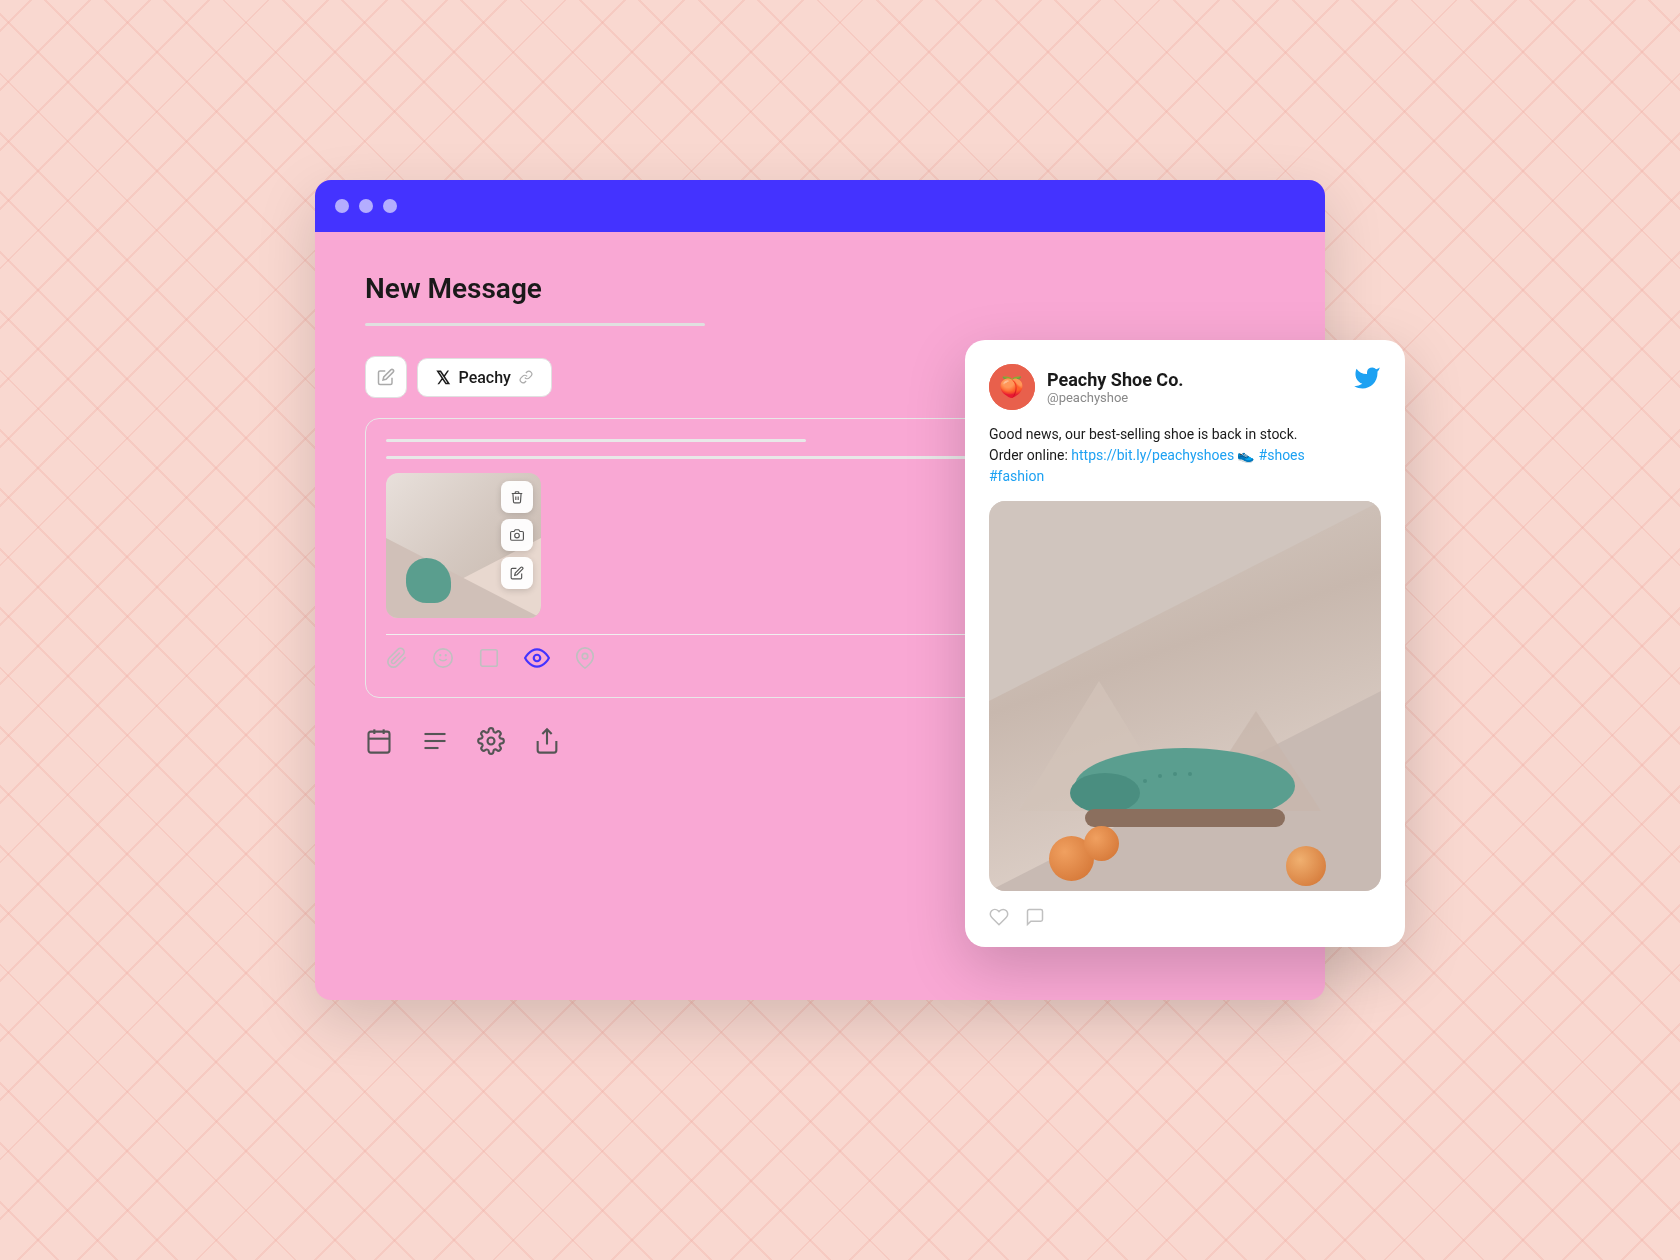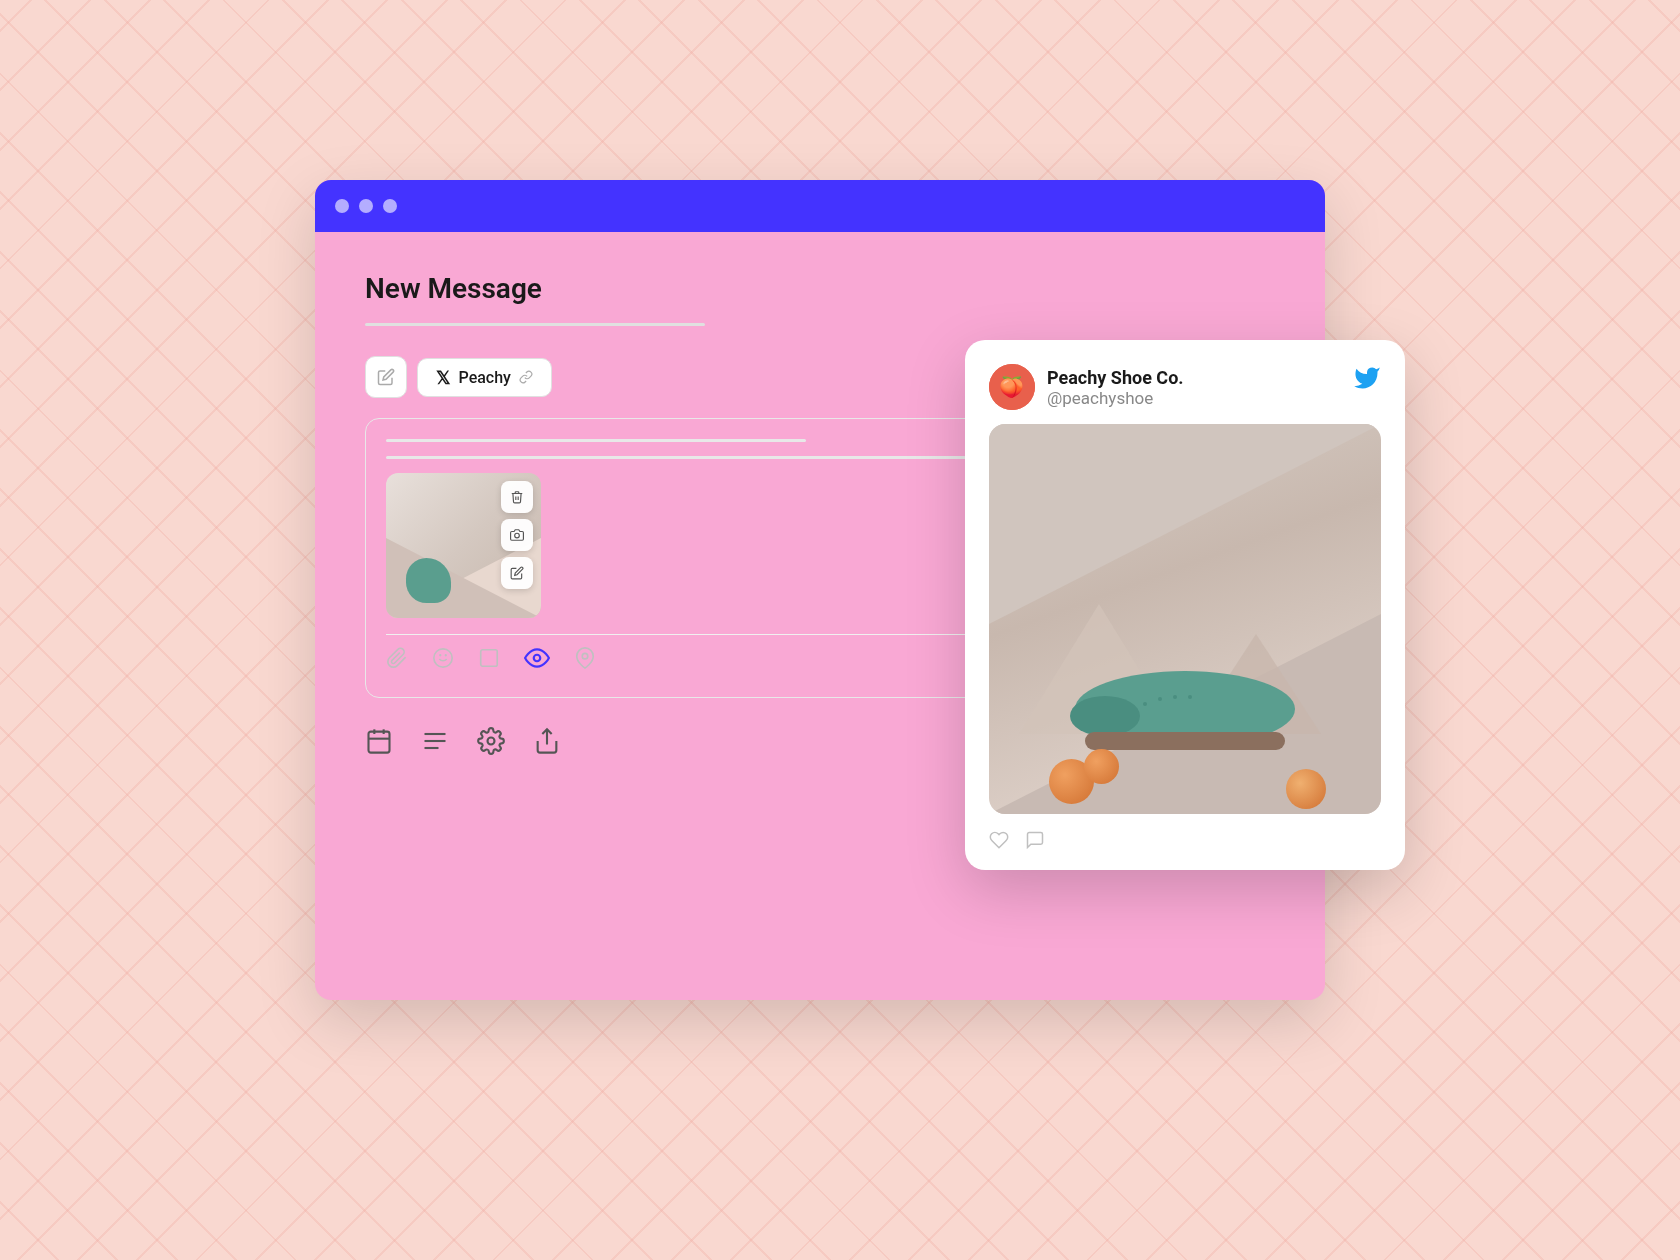--- a/index.html
+++ b/index.html
@@ -325,21 +325,21 @@
       font-weight: 700;
     }
 
     .user-info-name {
       font-size: 18px;
       font-weight: 700;
       color: #1a1a1a;
     }
 
     .user-info-handle {
-      font-size: 17px;
+      font-size: 13px;
       color: #888;
     }
 
     .twitter-bird {
       color: #1da1f2;
       font-size: 26px;
     }
 
     .tweet-text {
       font-size: 14px;
@@ -630,20 +630,26 @@
           <div class="user-info-handle">@peachyshoe</div>
         </div>
       </div>
       <div class="twitter-bird">
         <svg width="28" height="28" viewBox="0 0 24 24" fill="#1da1f2">
           <path d="M23 3a10.9 10.9 0 0 1-3.14 1.53 4.48 4.48 0 0 0-7.86 3v1A10.66 10.66 0 0 1 3 4s-4 9 5 13a11.64 11.64 0 0 1-7 2c9 5 20 0 20-11.5a4.5 4.5 0 0 0-.08-.83A7.72 7.72 0 0 0 23 3z"></path>
         </svg>
       </div>
     </div>
 
+    <div class="tweet-text">
+      Good news, our best-selling shoe is back in stock.<br>
+      Order online: <a class="tweet-link" href="#">https://bit.ly/peachyshoes</a> 👟
+      <span class="tweet-hashtag">#shoes</span><br>
+      <span class="tweet-hashtag">#fashion</span>
+    </div>
 
     <div class="tweet-image">
       <div class="tweet-shoe-bg">
         <div class="tweet-tri-1"></div>
         <div class="tweet-tri-2"></div>
         <div class="tweet-mountain-left"></div>
         <div class="tweet-mountain-right"></div>
 
         <div style="position:absolute; bottom:60px; left:50%; transform:translateX(-50%);">
           <svg width="240" height="100" viewBox="0 0 240 100">

